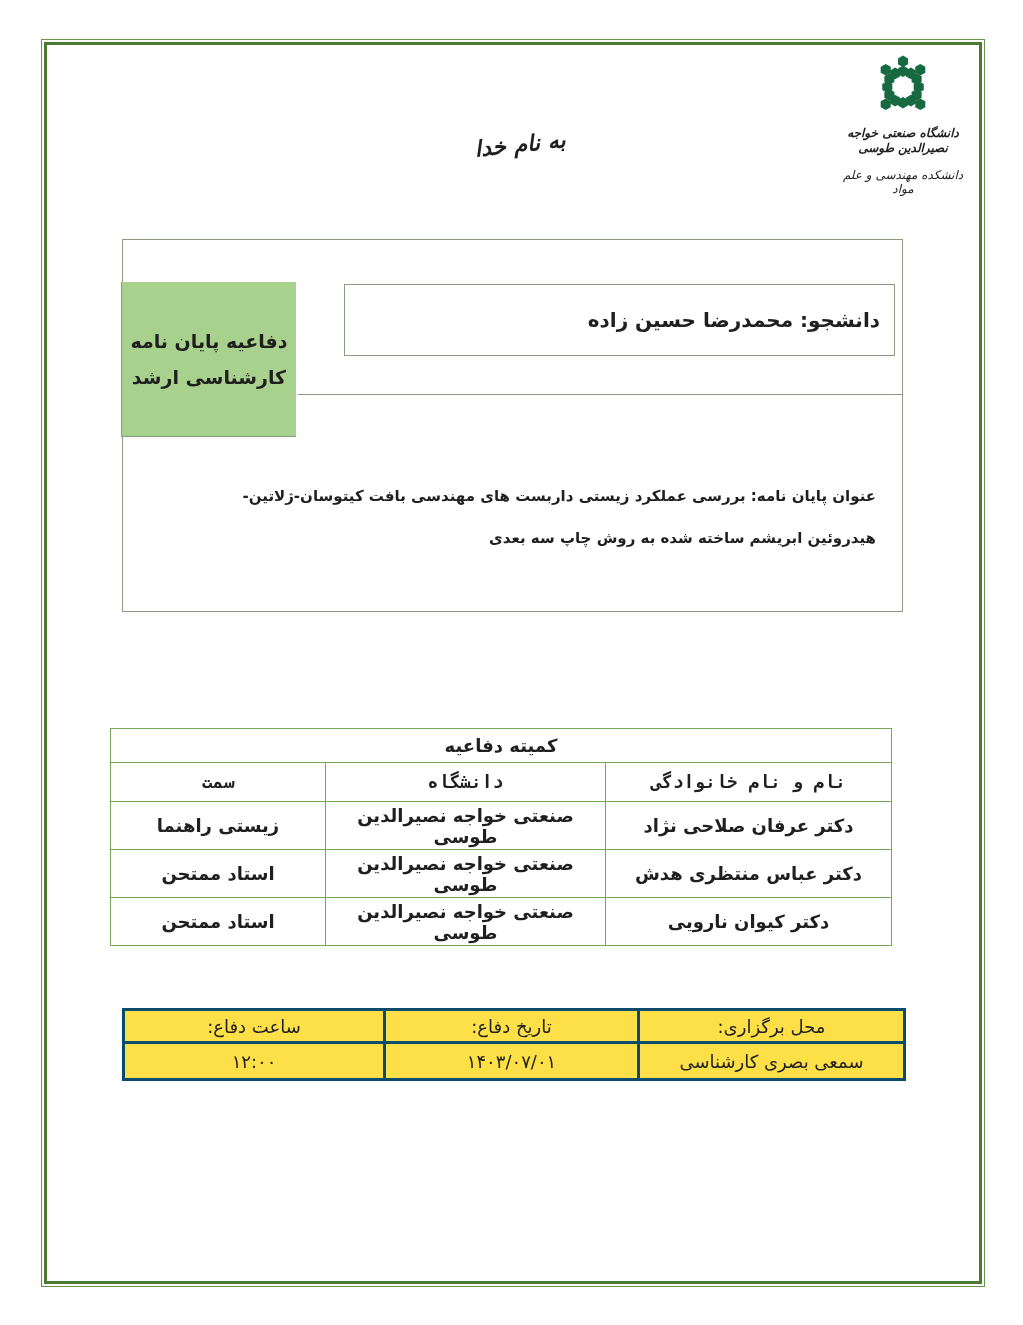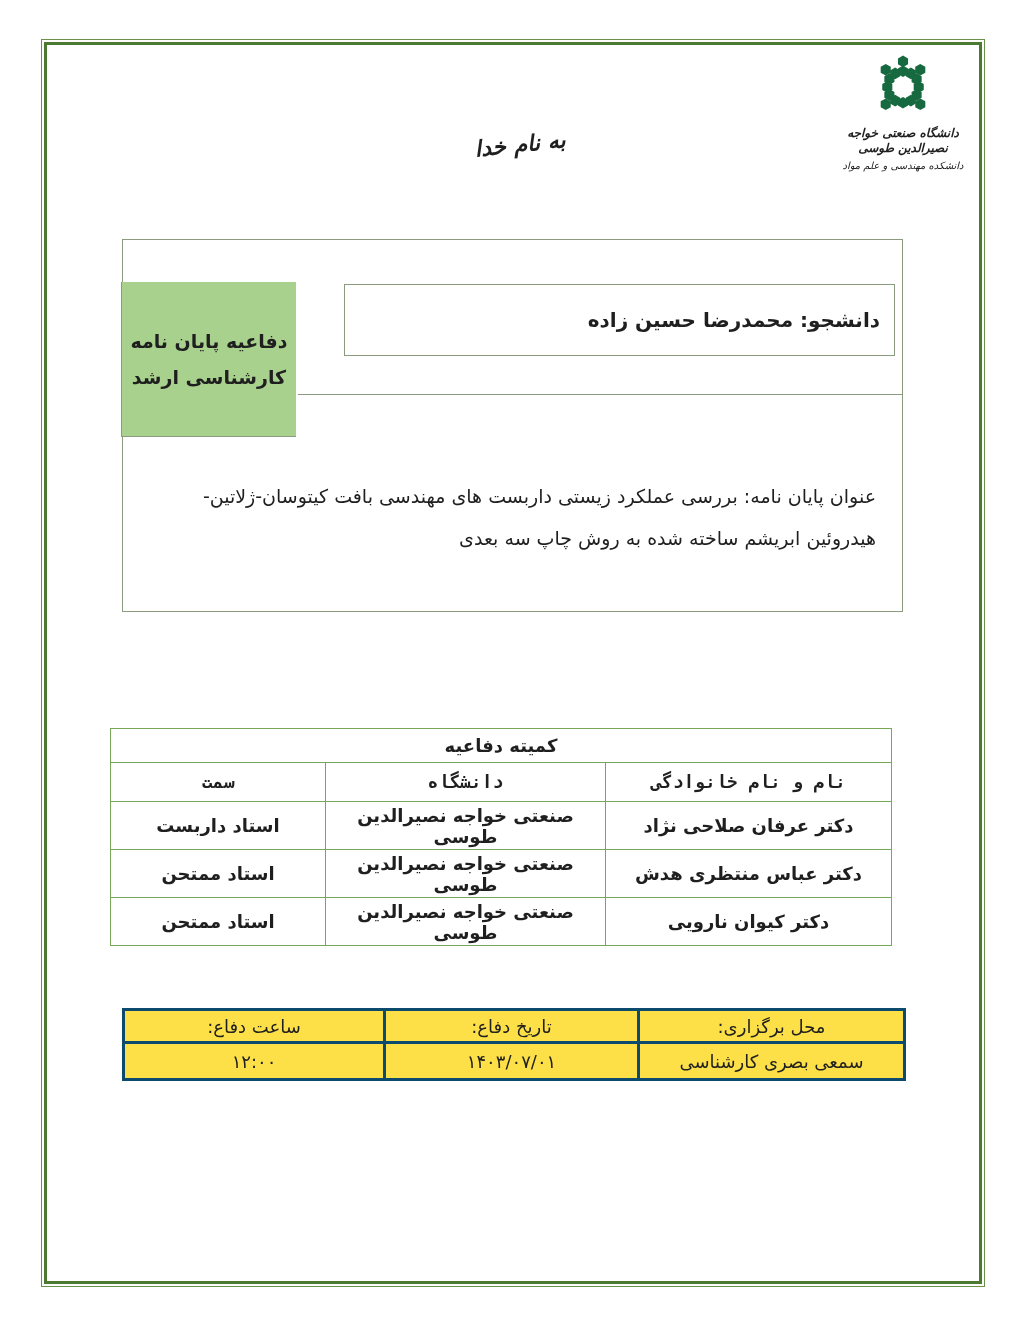--- a/index.html
+++ b/index.html
@@ -38,21 +38,21 @@
   .logo {
     position:absolute; left:833px; top:54px; width:140px;
     text-align:center;
   }
   .logo .knot { display:block; margin:0 auto 6px auto; }
   .logo .uni {
     font-size:12px; font-weight:bold; font-style:italic;
     line-height:15px; direction:rtl;
   }
   .logo .fac {
-    font-size:10px; font-style:italic; margin-top:4px;
+    font-size:12px; font-style:italic; margin-top:12px;
     direction:rtl;
   }
   
   .info-block {
     position:absolute; left:122px; top:239px;
     width:781px; height:373px;
     border:1px solid #8a9b80;
     background:#ffffff;
   }
   .defense-cell {
@@ -79,21 +79,21 @@
     width:551px; height:72px;
     border:1px solid #8a9b80;
     display:flex; align-items:center;
     padding:0 14px;
     font-size:20px; font-weight:bold;
     direction:rtl;
   }
   .title-cell {
     position:absolute; left:0; right:0; top:155px; bottom:0;
     padding:38px 26px 0 26px;
-    font-size:19px; font-weight:normal;
+    font-size:15px; font-weight:bold;
     line-height:42px;
     white-space:pre-line;
     direction:rtl;
   }
   
   table { border-collapse:collapse; table-layout:fixed; }
   .committee {
     position:absolute; left:110px; top:728px;
     width:781px;
     direction:rtl;
@@ -182,21 +182,21 @@
     <td colspan="3">کمیته دفاعیه</td>
   </tr>
   <tr class="t-cols">
     <td>نام و نام خانوادگی</td>
     <td>دانشگاه</td>
     <td>سمت</td>
   </tr>
   <tr class="t-row">
     <td>دکتر عرفان صلاحی نژاد</td>
     <td>صنعتی خواجه نصیرالدین طوسی</td>
-    <td>استاد داربست</td>
+    <td>زیستی راهنما</td>
   </tr>
   <tr class="t-row">
     <td>دکتر عباس منتظری هدش</td>
     <td>صنعتی خواجه نصیرالدین طوسی</td>
     <td>استاد ممتحن</td>
   </tr>
   <tr class="t-row">
     <td>دکتر کیوان نارویی</td>
     <td>صنعتی خواجه نصیرالدین طوسی</td>
     <td>استاد ممتحن</td>

